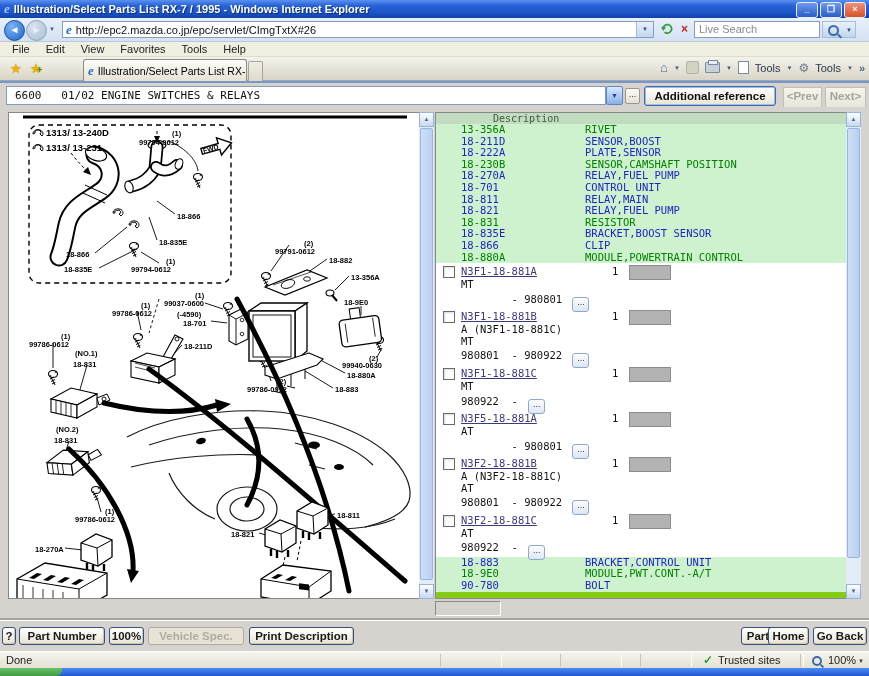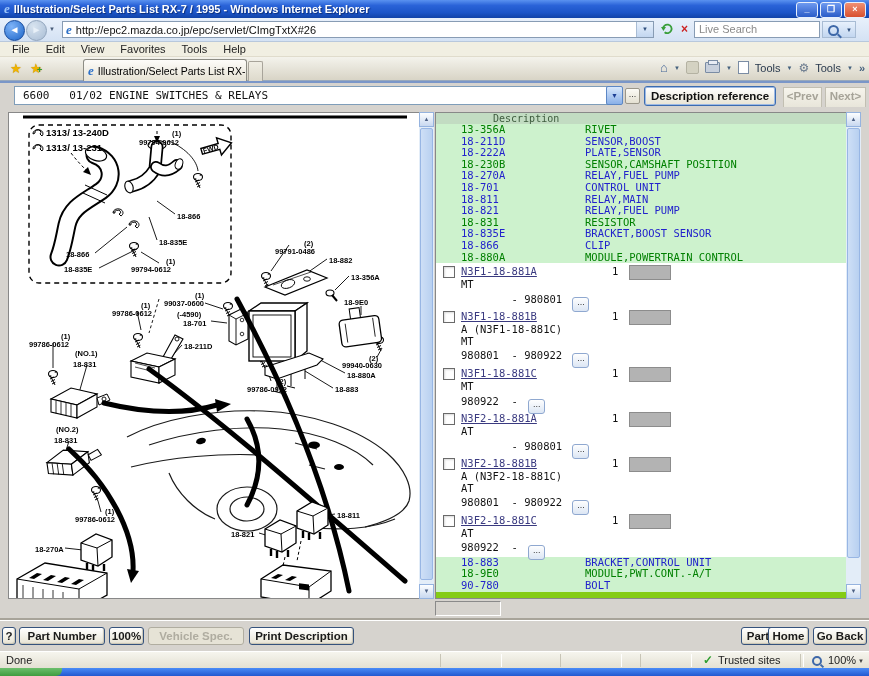--- a/index.html
+++ b/index.html
@@ -46,21 +46,21 @@
   .house{font-size:13px;color:#4A6A9A;}
   .feedicon{width:11px;height:11px;background:#D4D2C2;border:1px solid #B4B2A2;border-radius:2px;}
   .printicon{width:13px;height:9px;background:#C8D0DC;border:1px solid #7A8CA4;border-radius:1px;position:relative;}
   .printicon::before{content:"";position:absolute;left:2px;top:-3px;width:8px;height:3px;background:#E8ECF4;border:1px solid #7A8CA4;}
   .pageicon{width:9px;height:11px;background:#fff;border:1px solid #7A8CA4;}
   .gear{font-size:12px;color:#6A7A8E;}
   .chev{font-weight:bold;color:#44617E;}
   
   .headerrow{position:absolute;left:0;top:81px;width:869px;height:26px;background:#D6D3CE;border-top:2px solid #7A96C8;box-sizing:border-box;}
   .catcombo{position:absolute;left:6px;top:3px;width:600px;height:19px;background:#fff;border:1px solid #7F9DB9;box-sizing:border-box;
-    font-family:"DejaVu Sans Mono",monospace;font-size:11px;line-height:17px;white-space:pre;padding-left:8px;color:#111;overflow:hidden;margin-left:8px;}
+    font-family:"DejaVu Sans Mono",monospace;font-size:11px;line-height:17px;white-space:pre;padding-left:8px;color:#111;overflow:hidden;}
   .catarrow{position:absolute;left:606px;top:3px;width:17px;height:19px;background:linear-gradient(180deg,#D8E8FC,#8AB0E8);border:1px solid #5C87C5;border-radius:2px;box-sizing:border-box;text-align:center;font-size:7px;line-height:17px;color:#1C3E94;}
   .dotsbtn-sm{position:absolute;left:625px;top:5px;width:15px;height:16px;background:linear-gradient(180deg,#FCFBF6,#E4E0D2);border:1px solid #9A968A;border-radius:2px;box-sizing:border-box;text-align:center;font-size:9px;line-height:11px;color:#333;}
   .addref{position:absolute;left:644px;top:3px;width:132px;height:20px;background:linear-gradient(180deg,#FFFFFF,#E8E4D4);border:1px solid #3C6CB0;box-shadow:inset 0 0 0 1px #9DB9E4;border-radius:3px;box-sizing:border-box;text-align:center;font-size:11.5px;font-weight:bold;line-height:18px;color:#111;}
   .pn-btn{position:absolute;top:4px;height:30px;background:linear-gradient(180deg,#F6F4EC,#E2DFD2);border:1px solid #C2BFB2;border-radius:0;box-sizing:border-box;text-align:center;font-size:11.5px;font-weight:bold;line-height:17px;color:#A6A398;}
   .prevbtn{left:783px;width:39px;} .nextbtn{left:825px;width:41px;}
   
   .main{position:absolute;left:0;top:107px;width:869px;height:513px;background:#D6D3CE;}
   .illu-panel{position:absolute;left:8px;top:5px;width:410px;height:485px;background:#fff;border:1px solid #888;box-sizing:content-box;overflow:hidden;}
   .illu-label{position:absolute;font-size:7.5px;font-weight:bold;color:#000;white-space:nowrap;letter-spacing:0px;}
   .illu-label.big{font-size:9.5px;}
@@ -185,21 +185,21 @@
       <span>Tools</span>
         <span class="dd">▼</span>
       <span class="chev">»</span>
     </div>
   </div>
 
   <div class="headerrow">
     <div class="catcombo">6600   01/02 ENGINE SWITCHES &amp; RELAYS</div>
     <div class="catarrow">▼</div>
     <div class="dotsbtn-sm">...</div>
-    <div class="addref">Description reference</div>
+    <div class="addref">Additional reference</div>
     <div class="pn-btn prevbtn">&lt;Prev</div>
     <div class="pn-btn nextbtn">Next&gt;</div>
   </div>
 
   <div class="main">
 
     <div class="illu-panel">
       <svg width="410" height="485" viewBox="0 0 410 485">
         <defs>
           <g id="screw">
@@ -394,21 +394,21 @@
           <div class="illu-label big" style="left: 37px; top: 29px;">1313/ 13-231</div>
           <div class="illu-label" style="left: 163px; top: 16px;">(1)</div>
           <div class="illu-label" style="left: 130px; top: 25px;">99794-0612</div>
           <div class="illu-label" style="left: 168px; top: 99px;">18-866</div>
           <div class="illu-label" style="left: 150px; top: 125px;">18-835E</div>
           <div class="illu-label" style="left: 57px; top: 137px;">18-866</div>
           <div class="illu-label" style="left: 55px; top: 152px;">18-835E</div>
           <div class="illu-label" style="left: 157px; top: 144px;">(1)</div>
           <div class="illu-label" style="left: 122px; top: 152px;">99794-0612</div>
           <div class="illu-label" style="left: 295px; top: 126px;">(2)</div>
-          <div class="illu-label" style="left: 266px; top: 134px;">99791-0486</div>
+          <div class="illu-label" style="left: 266px; top: 134px;">99791-0612</div>
           <div class="illu-label" style="left: 320px; top: 143px;">18-882</div>
           <div class="illu-label" style="left: 342px; top: 160px;">13-356A</div>
           <div class="illu-label" style="left: 335px; top: 185px;">18-9E0</div>
           <div class="illu-label" style="left: 186px; top: 178px;">(1)</div>
           <div class="illu-label" style="left: 155px; top: 186px;">99037-0600</div>
           <div class="illu-label" style="left: 168px; top: 197px;">(-4590)</div>
           <div class="illu-label" style="left: 174px; top: 206px;">18-701</div>
           <div class="illu-label" style="left: 132px; top: 188px;">(1)</div>
           <div class="illu-label" style="left: 103px; top: 196px;">99786-0612</div>
           <div class="illu-label" style="left: 175px; top: 229px;">18-211D</div>
@@ -482,21 +482,21 @@
               <a class="pn-link">N3F1-18-881C</a>
               <span class="qty">1</span>
               <span class="swatch"></span>
             </div>
             <div class="part-note">MT</div>
             <div class="part-range"><span>980922  - </span><span class="dots3">...</span></div>
           </div>
           <div class="part-block">
             <div class="part-line1">
               <span class="cb"></span>
-              <a class="pn-link">N3F2-18-881A</a>
+              <a class="pn-link">N3F5-18-881A</a>
               <span class="qty">1</span>
               <span class="swatch"></span>
             </div>
             <div class="part-note">AT</div>
             <div class="part-range"><span>        - 980801 </span><span class="dots3">...</span></div>
           </div>
           <div class="part-block">
             <div class="part-line1">
               <span class="cb"></span>
               <a class="pn-link">N3F2-18-881B</a>

